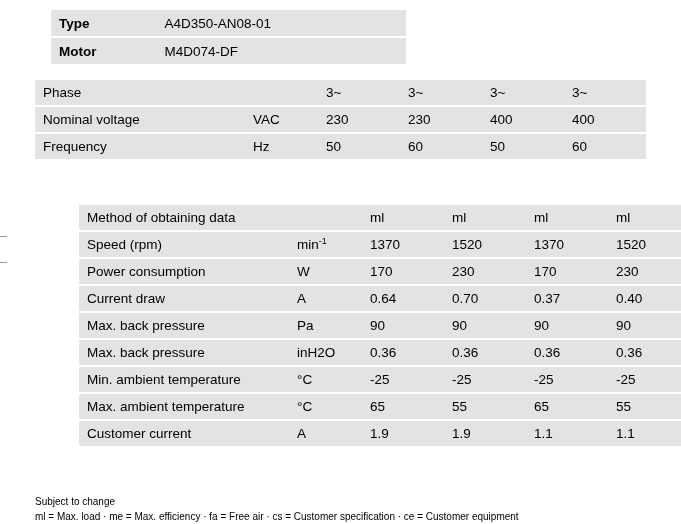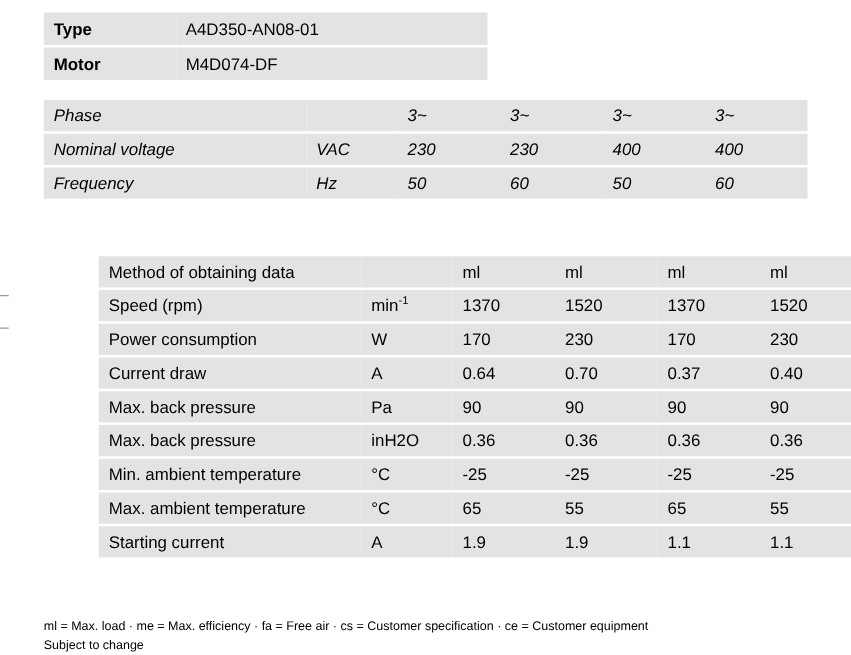--- a/index.html
+++ b/index.html
@@ -19,21 +19,21 @@
     position: absolute;
     left: 0;
     top: 0;
     width: 681px;
     height: 524px;
   }
 
   
   .header-table {
     position: absolute;
-    left: 35px;
+    left: 51px;
     top: 8px;
     width: 355px;
     border-collapse: separate;
     border-spacing: 0 2px;
   }
   .header-table td {
     background: #e3e3e3;
     height: 26px;
     padding: 0 0 0 8px;
     font-size: 13.5px;
@@ -51,21 +51,21 @@
 
   
   .spec-table {
     position: absolute;
     left: 35px;
     width: 611px;
     border-collapse: separate;
     border-spacing: 0 2px;
     table-layout: fixed;
   }
-  #spec-a { top: 78px; font-style: italic; }
+  #spec-a { top: 78px; }
   #spec-b { top: 203px; padding-left: 44px; }
 
   .spec-table td {
     background: #e3e3e3;
     height: 25px;
     padding: 0 0 0 8px;
     font-size: 13.5px;
     vertical-align: middle;
     white-space: nowrap;
     overflow: hidden;
@@ -226,31 +226,31 @@
         </tr>
         <tr>
           <td class="name">Max. ambient temperature</td>
           <td class="unit"><span>°C</span></td>
           <td class="val">65</td>
           <td class="val">55</td>
           <td class="val">65</td>
           <td class="val">55</td>
         </tr>
         <tr>
-          <td class="name">Starting current</td>
+          <td class="name">Customer current</td>
           <td class="unit"><span>A</span></td>
           <td class="val">1.9</td>
           <td class="val">1.9</td>
           <td class="val">1.1</td>
           <td class="val">1.1</td>
         </tr>
       </tbody>
   </table>
 
   <div class="edge-mark" id="edge-1"></div>
   <div class="edge-mark" id="edge-2"></div>
 
   <div class="footnotes">
+    <div>Subject to change</div>
     <div>ml = Max. load · me = Max. efficiency · fa = Free air · cs = Customer specification · ce = Customer equipment</div>
-    <div>Subject to change</div>
   </div>
 
 </div>
 
 </body></html>

